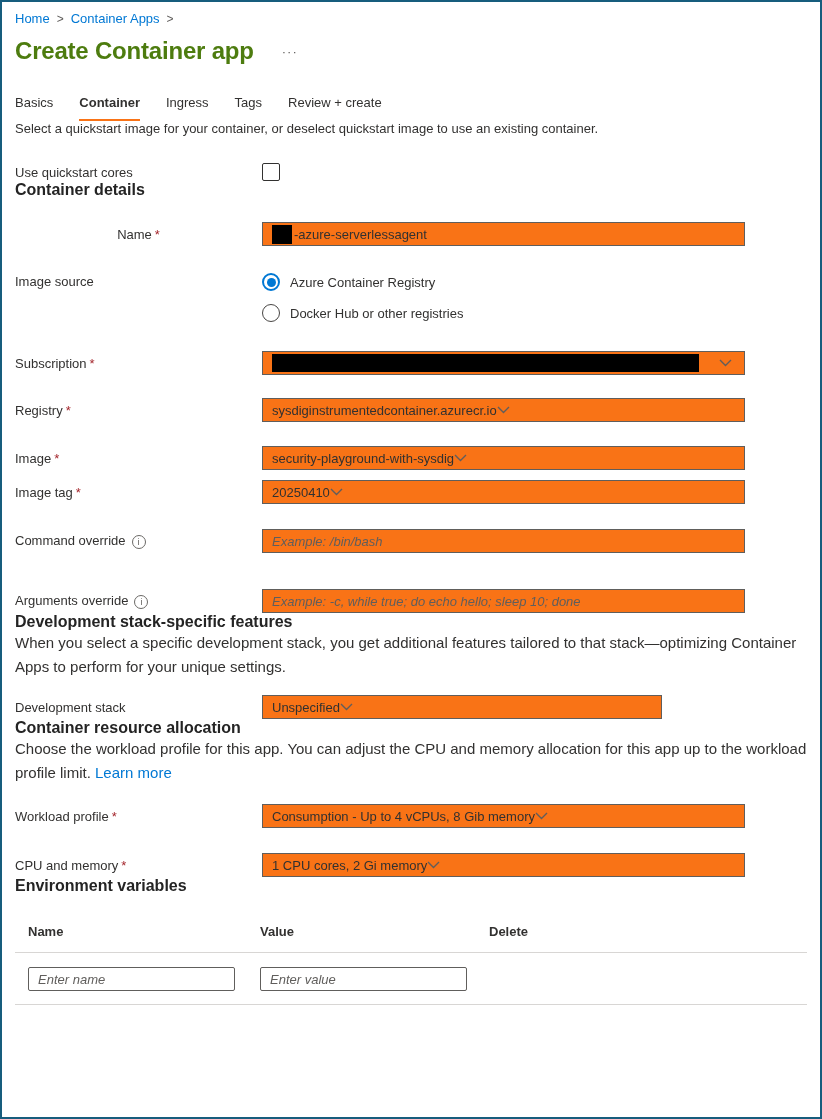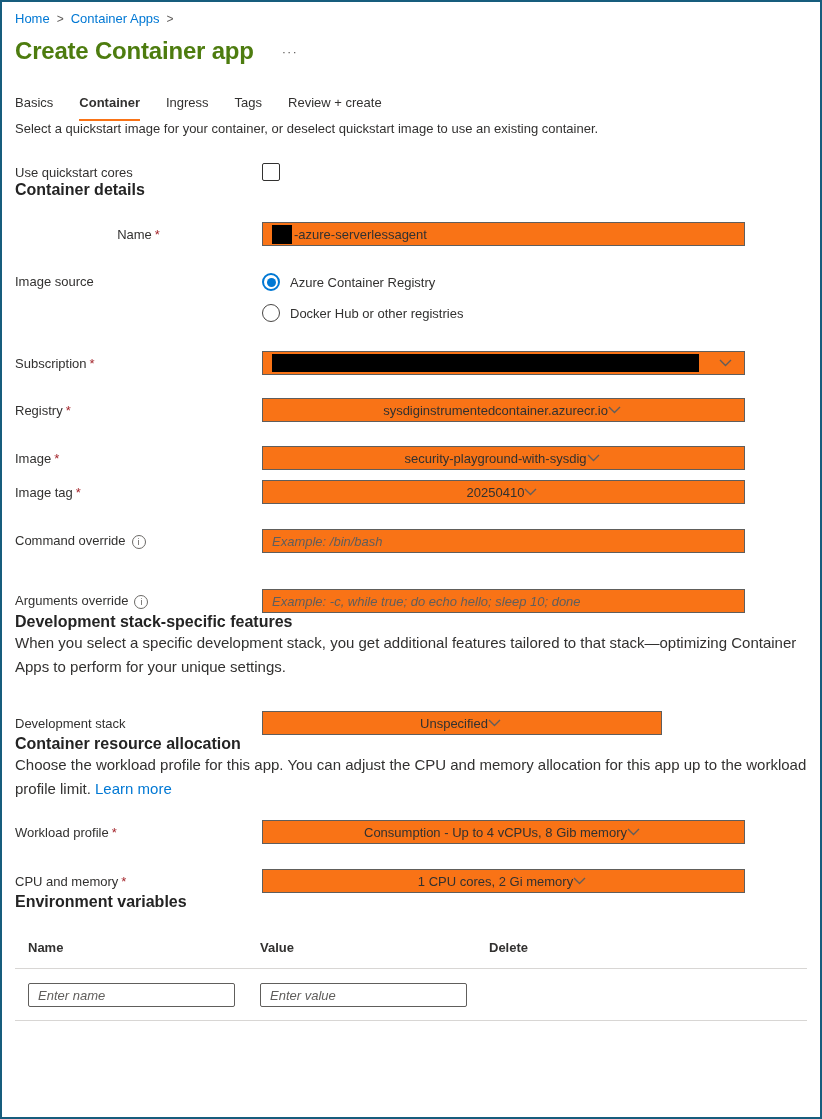--- a/index.html
+++ b/index.html
@@ -42,21 +42,21 @@
   }
 
   .text-input, .select, input.text-field {
     width:483px; height:24px;
     border:1px solid #605e5c; border-radius:0;
     background:#f97316; font-size:13px; color:#323130;
     display:flex; align-items:center; padding:0 9px;
   }
   input.text-field { font-family:"Liberation Sans", sans-serif; display:inline-block; padding:0 9px; }
   input.text-field::placeholder { font-style:italic; color:#605e5c; opacity:1; }
-  .select { justify-content:center; cursor:pointer; padding-right:12px; }
+  .select { justify-content:flex-start; cursor:pointer; padding-right:12px; }
   .select.narrow { width:400px; }
 
   .redact-block { display:inline-block; width:20px; height:19px; background:#000; margin-right:2px; }
   .redact-bar { height:18px; background:#000; flex:1; margin-right:20px; }
 
   .chevron { flex-shrink:0; }
 
   
   .radio-group { display:flex; flex-direction:column; gap:13px; }
   .radio-option { display:flex; align-items:center; gap:10px; font-size:13px; cursor:pointer; }
@@ -93,21 +93,21 @@
   .mt-name { margin-top:23px;text-align:center; }
   .mt-imagesource { margin-top:27px; align-items:flex-start; }
   .mt-subscription { margin-top:29px; }
   .mt-registry { margin-top:23px; }
   .mt-image { margin-top:24px; }
   .mt-imagetag { margin-top:10px; }
   .mt-command { margin-top:25px; }
   .mt-args { margin-top:36px; }
   .mt-devheading { margin-top:39px; }
   .mt-devpara { margin-top:13px; }
-  .mt-devstack { margin-top:32px; }
+  .mt-devstack { margin-top:16px; }
   .mt-resheading { margin-top:35px; }
   .mt-respara { margin-top:12px; }
   .mt-workload { margin-top:19px; }
   .mt-cpu { margin-top:25px; }
   .mt-envheading { margin-top:39px; }
   .mt-envhead { margin-top:29px; padding-bottom:13px; }
   .env-row-pad { padding-top:14px; padding-bottom:13px; }
 </style>
 </head>
 <body>

